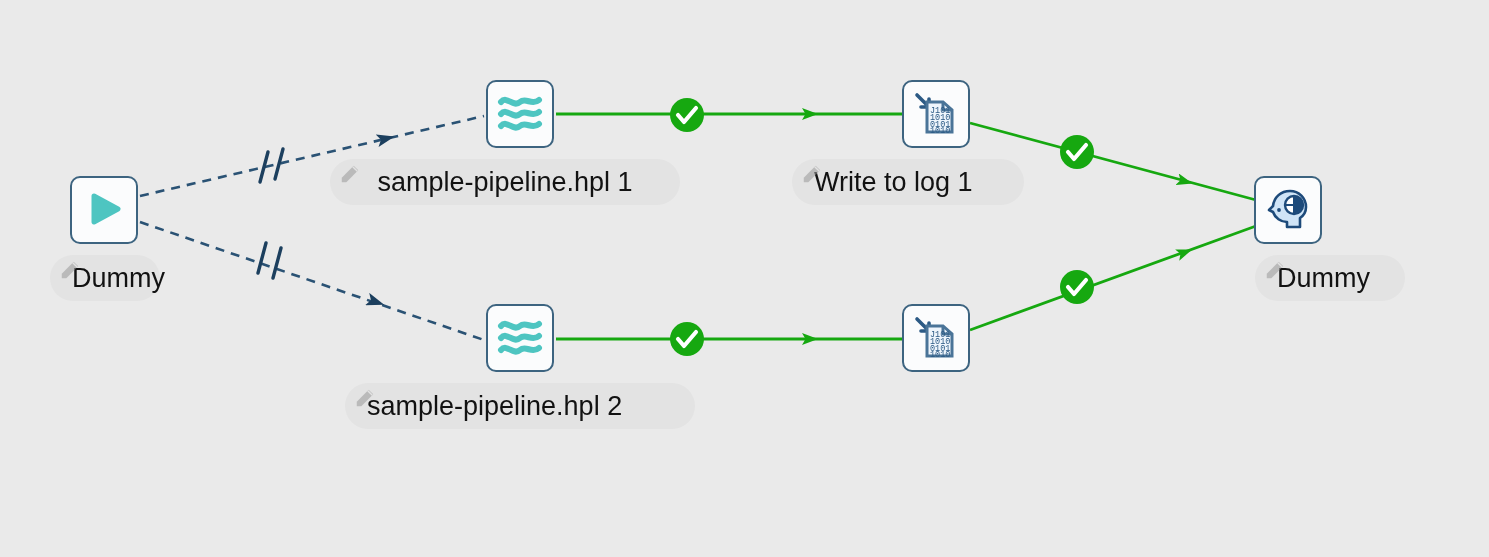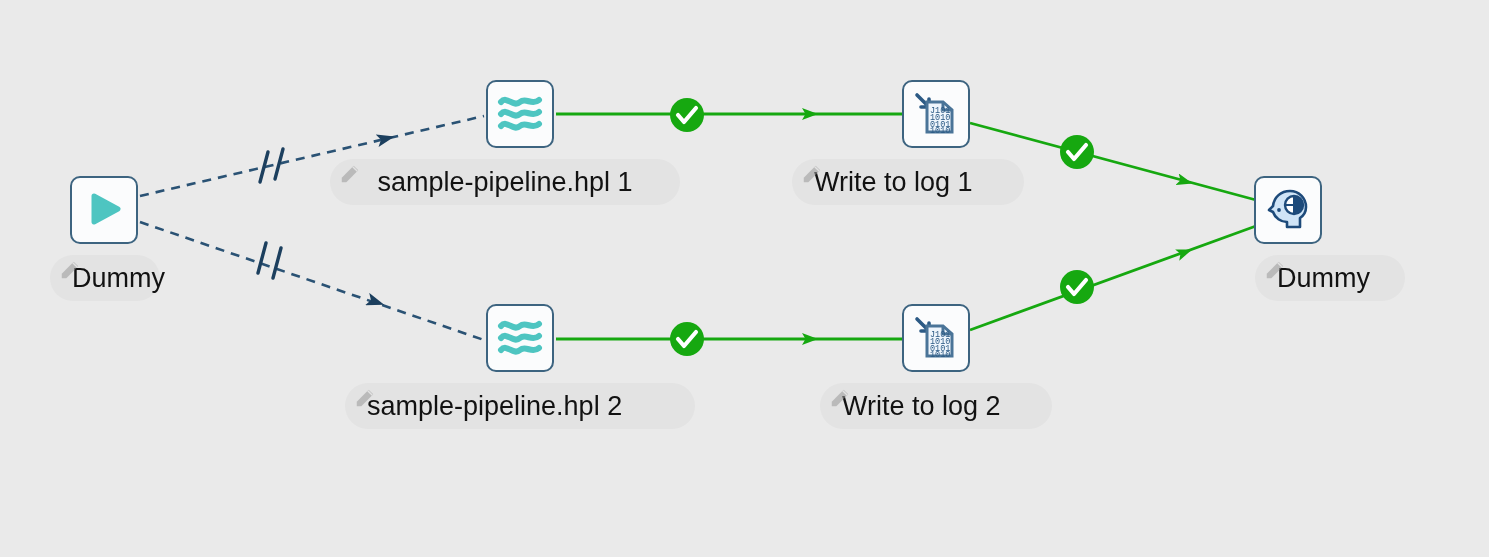--- a/index.html
+++ b/index.html
@@ -219,27 +219,20 @@
   </div>
 
   <div class="label" style="left:792px;top:159px;width:232px;">
     <svg class="pencil" viewBox="0 0 24 24">
       <path d="M3,21 L3,16 L16,3 L21,8 L8,21 Z" fill="#9a9a9a"></path>
       <path d="M15,4 L20,9" stroke="#e3e3e3" stroke-width="1.6"></path>
     </svg>
     <span class="txt">Write to log 1</span>
   </div>
 
-  <div class="label" style="left:820px;top:383px;width:232px;">
-    <svg class="pencil" viewBox="0 0 24 24">
-      <path d="M3,21 L3,16 L16,3 L21,8 L8,21 Z" fill="#9a9a9a"></path>
-      <path d="M15,4 L20,9" stroke="#e3e3e3" stroke-width="1.6"></path>
-    </svg>
-    <span class="txt">Write to log 2</span>
-  </div>
 
   <div class="label" style="left:1255px;top:255px;width:150px;">
     <svg class="pencil" viewBox="0 0 24 24">
       <path d="M3,21 L3,16 L16,3 L21,8 L8,21 Z" fill="#9a9a9a"></path>
       <path d="M15,4 L20,9" stroke="#e3e3e3" stroke-width="1.6"></path>
     </svg>
     <span class="txt">Dummy</span>
   </div>
 
 </div>

